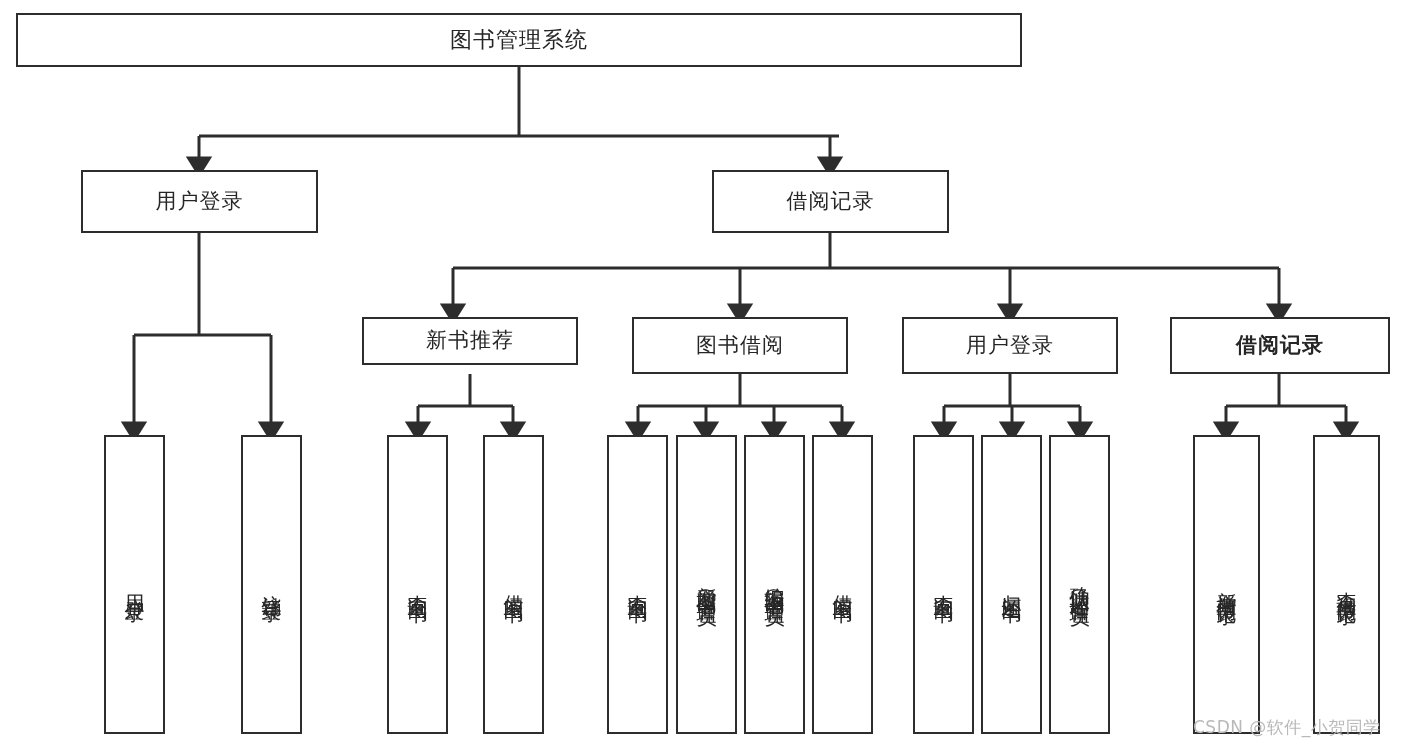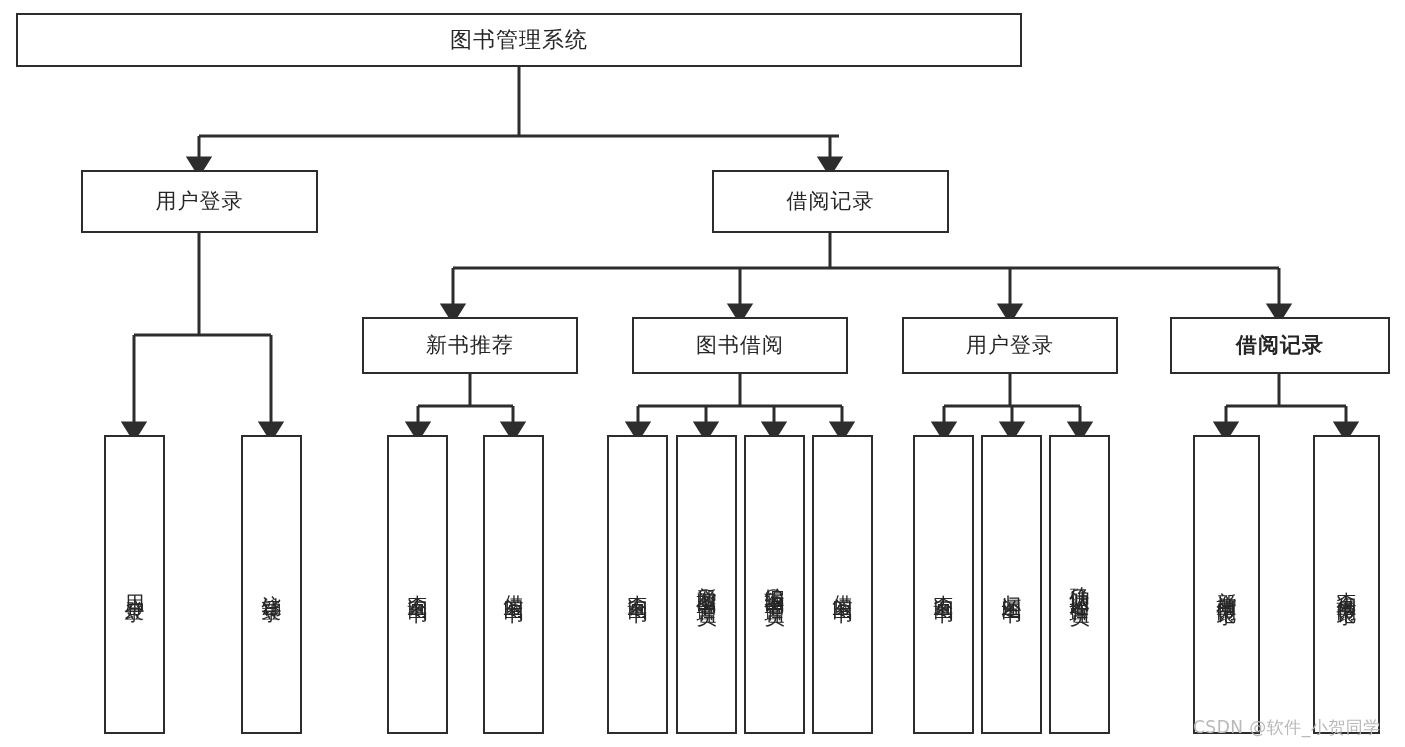--- a/index.html
+++ b/index.html
@@ -128,21 +128,21 @@
     <span class="label">图书管理系统</span>
   </div>
 
   <div class="node horizontal" style="left: 81px; top: 170px; width: 237px; height: 63px;">
     <span class="label">用户登录</span>
   </div>
   <div class="node horizontal" style="left: 712px; top: 170px; width: 237px; height: 63px;">
     <span class="label">借阅记录</span>
   </div>
 
-  <div class="node horizontal" style="left: 362px; top: 317px; width: 216px; height: 57px;">
+  <div class="node horizontal" style="left: 362px; top: 317px; width: 216px; height: 48px;">
     <span class="label">新书推荐</span>
   </div>
   <div class="node horizontal" style="left: 632px; top: 317px; width: 216px; height: 57px;">
     <span class="label">图书借阅</span>
   </div>
   <div class="node horizontal" style="left: 902px; top: 317px; width: 216px; height: 57px;">
     <span class="label">用户登录</span>
   </div>
   <div class="node horizontal" style="left: 1170px; top: 317px; width: 220px; height: 57px; font-weight: bold;">
     <span class="label">借阅记录</span>

